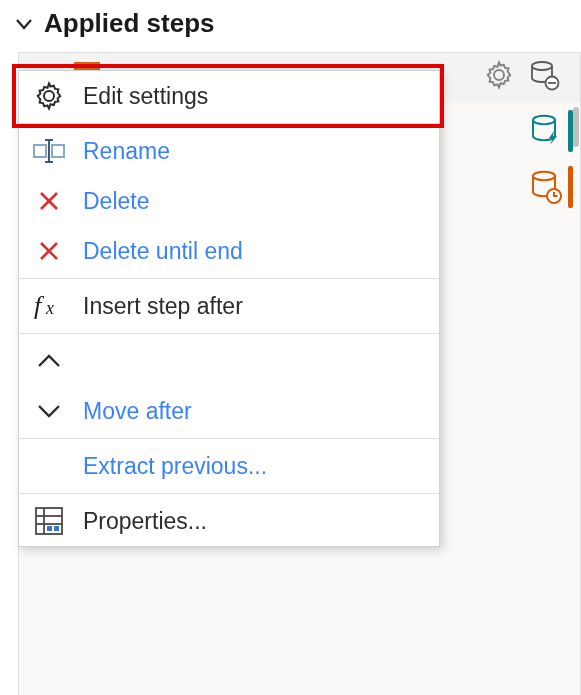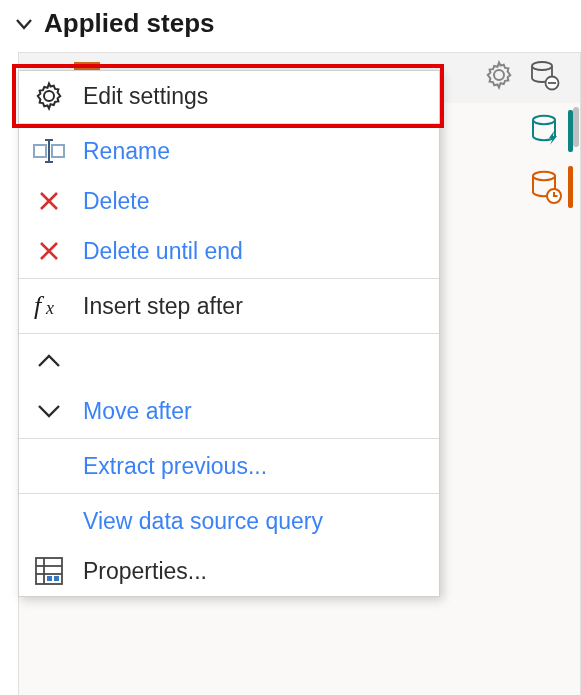--- a/index.html
+++ b/index.html
@@ -247,24 +247,20 @@
 
   <div class="menu-sep"></div>
 
   <div class="menu-item disabled">
     <span class="mi-icon"></span>
     <span class="mi-label">Extract previous...</span>
   </div>
 
   <div class="menu-sep"></div>
 
-  <div class="menu-item disabled">
-    <span class="mi-icon"></span>
-    <span class="mi-label">View data source query</span>
-  </div>
 
 
   <div class="menu-item">
     <span class="mi-icon">
       <svg width="30" height="30" viewBox="0 0 30 30">
         <rect x="2" y="2" width="26" height="26" fill="none" stroke="#4a4a4a" stroke-width="1.8"></rect>
         <line x1="2" y1="10" x2="28" y2="10" stroke="#4a4a4a" stroke-width="1.8"></line>
         <line x1="2" y1="18" x2="28" y2="18" stroke="#4a4a4a" stroke-width="1.8"></line>
         <line x1="10" y1="2" x2="10" y2="28" stroke="#4a4a4a" stroke-width="1.8"></line>
         <rect x="13" y="20" width="5" height="5" fill="#3a77c2"></rect>

